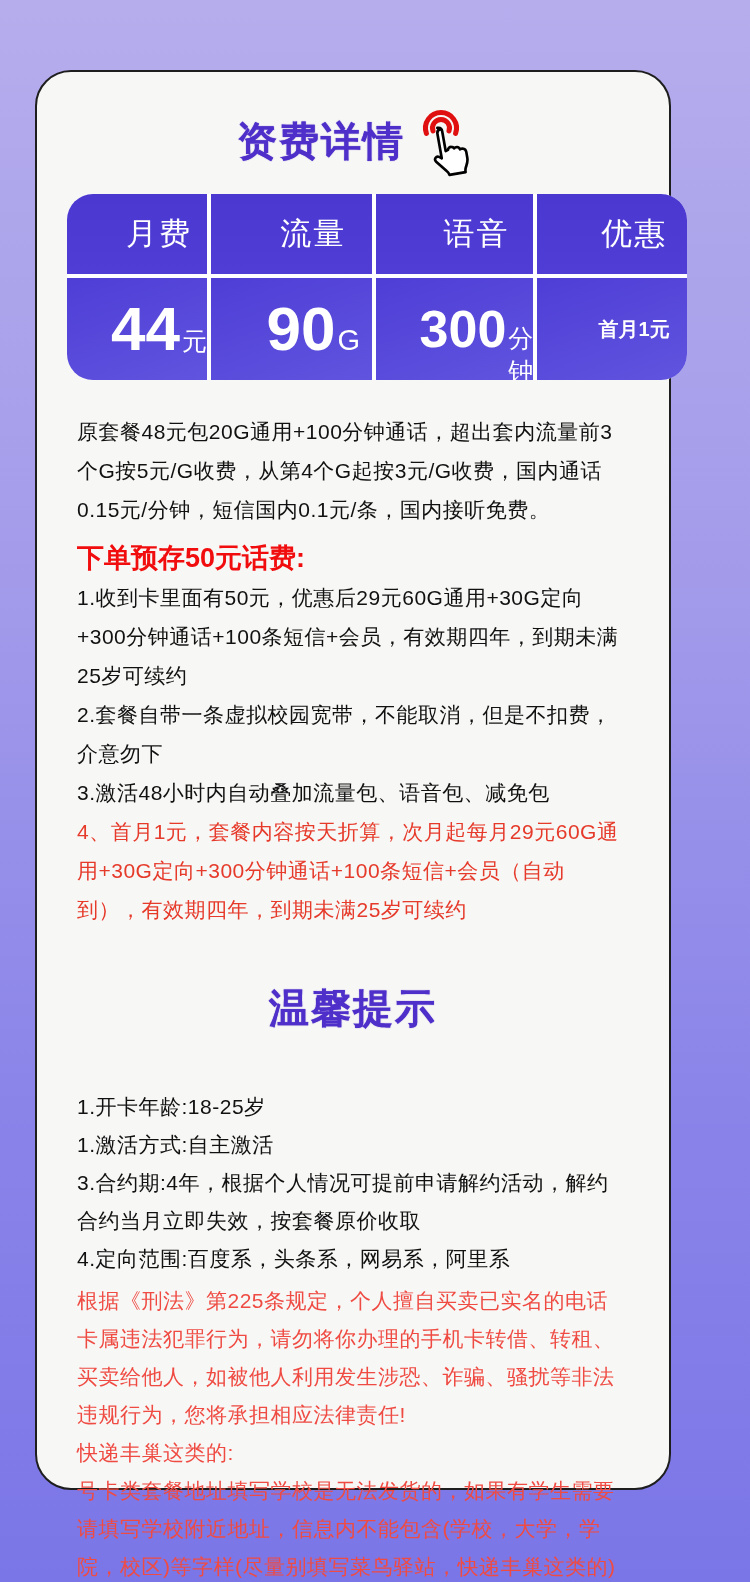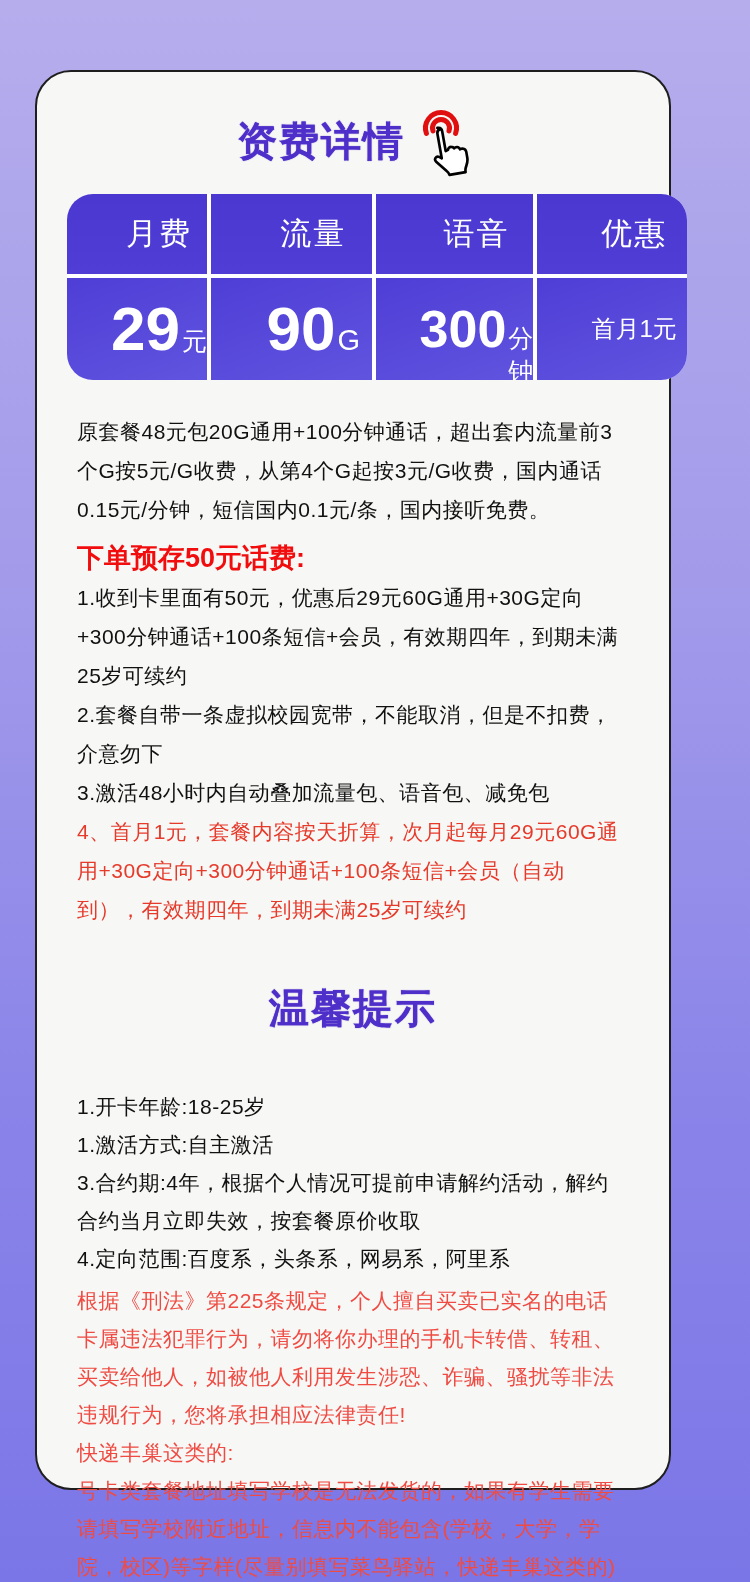--- a/index.html
+++ b/index.html
@@ -63,21 +63,21 @@
     background: linear-gradient(160deg, #4f3ed6, #6054df);
     align-items: baseline;
     padding-bottom: 0;
   }
   .plan-cell.val { display: flex; }
   .val-inner { display: flex; align-items: baseline; }
   .big-num   { font-size: 62px; font-weight: 600; line-height: 102px; }
   .mid-num   { font-size: 52px; font-weight: 600; line-height: 102px; }
   .unit      { font-size: 25px; font-weight: 500; margin-left: 2px; }
   .unit-g    { font-size: 29px; font-weight: 500; margin-left: 2px; }
-  .promo-txt { font-size: 24px; font-weight: 400; line-height: 102px; }
+  .promo-txt { font-size: 20px; font-weight: 700; line-height: 102px; }
   
   .content { padding: 0 10px; }
   .para {
     margin-top: 32px;
     font-size: 21px;
     line-height: 39px;
     color: #111111;
     letter-spacing: 0.5px;
   }
   .prepay-heading {
@@ -140,21 +140,21 @@
   </div>
 
   <div class="plan-table">
     <div class="plan-cell head">月费</div>
     <div class="plan-cell head">流量</div>
     <div class="plan-cell head">语音</div>
     <div class="plan-cell head">优惠</div>
 
     <div class="plan-cell val">
       <span class="val-inner">
-        <span class="big-num">29</span>
+        <span class="big-num">44</span>
         <span class="unit">元</span>
       </span>
     </div>
     <div class="plan-cell val">
       <span class="val-inner">
         <span class="big-num">90</span>
         <span class="unit-g">G</span>
       </span>
     </div>
     <div class="plan-cell val">

